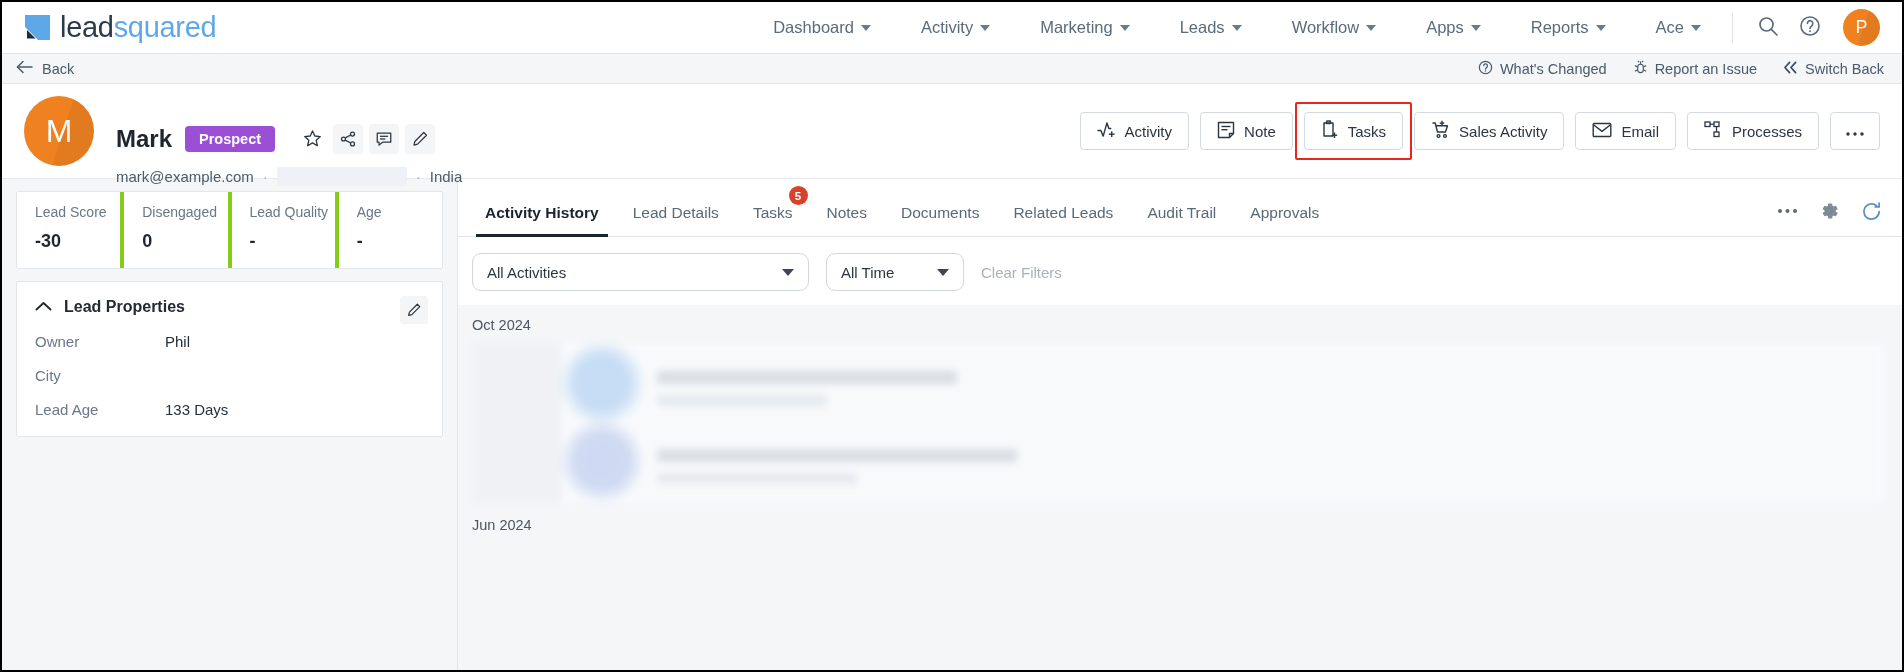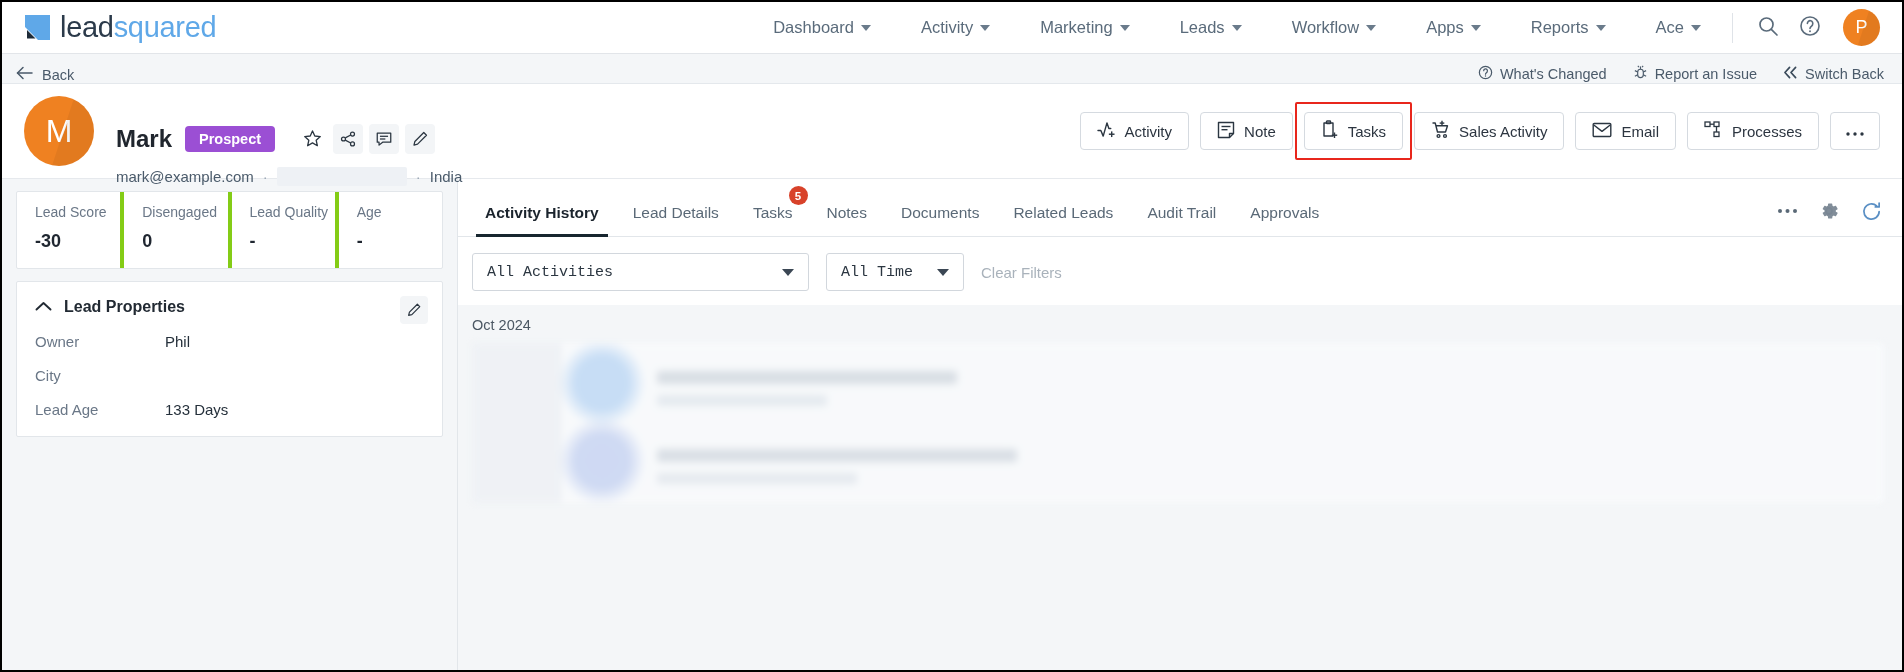--- a/index.html
+++ b/index.html
@@ -66,21 +66,21 @@
     position:relative; overflow:hidden;
   }
   .avatar-top::after{
     content:"";position:absolute;right:-6px;top:-4px;width:22px;height:46px;
     background:rgba(0,0,0,0.05);transform:rotate(18deg);
   }
 
   
   .subbar {
     height:30px; background:#f4f6f8;
-    display:flex; align-items:flex-end;
+    display:flex; align-items:center;
     border-bottom:1px solid #e4e8ec;
     padding:0 18px 0 14px;
     font-size:14.5px;
   }
   .back-link { display:flex; align-items:center; gap:9px; color:#4a5a6a; cursor:pointer; }
   .subbar-right { margin-left:auto; display:flex; align-items:center; gap:26px; color:#4a5a6a; }
   .subbar-link { display:flex; align-items:center; gap:7px; cursor:pointer; white-space:nowrap;}
 
   
   .lead-header {
@@ -184,23 +184,23 @@
     display:flex; align-items:center; justify-content:center;
   }
   .tabs-tools { margin-left:auto; display:flex; align-items:center; gap:12px; padding-bottom:10px; }
   .tool-btn { width:30px;height:30px;display:flex;align-items:center;justify-content:center;cursor:pointer;}
 
   .filters-row {
     display:flex; align-items:center; gap:17px;
     padding:16px 18px 14px 14px; background:#fff;
   }
   .select-box {
-    border:1px solid #d2d7dd; border-radius:3px; background:#fff;
+    border:1px solid #d2d7dd; border-radius:9px; background:#fff;
     height:38px; display:flex; align-items:center;
-    padding:0 14px; font-size:15px; color:#2b3641; cursor:pointer;font-family:Liberation Mono, monospace;
+    padding:0 14px; font-size:15px; color:#2b3641; cursor:pointer;
   }
   .select-box .sp { flex:1; }
   .sel-caret {
     width:0;height:0;border-left:6px solid transparent;border-right:6px solid transparent;
     border-top:7px solid #3b4754; margin-left:22px;
   }
   .sel-wide { width:337px; }
   .sel-narrow { width:138px;justify-content:center; }
   .clear-filters { font-size:15px; color:#a9b2bb; cursor:pointer; }
 
@@ -607,16 +607,17 @@
         </div>
         <span class="clear-filters">Clear Filters</span>
       </div>
 
       <div class="activity-scroll">
         <div class="month-label">Oct 2024</div>
         <div class="blur-card">
           <span class="blur-line-a"></span>
           <span class="blur-line-b"></span>
         </div>
+        <div class="month-label-2">Jun 2024</div>
       </div>
     </div>
   </div>
 </div>
 
 </body></html>

